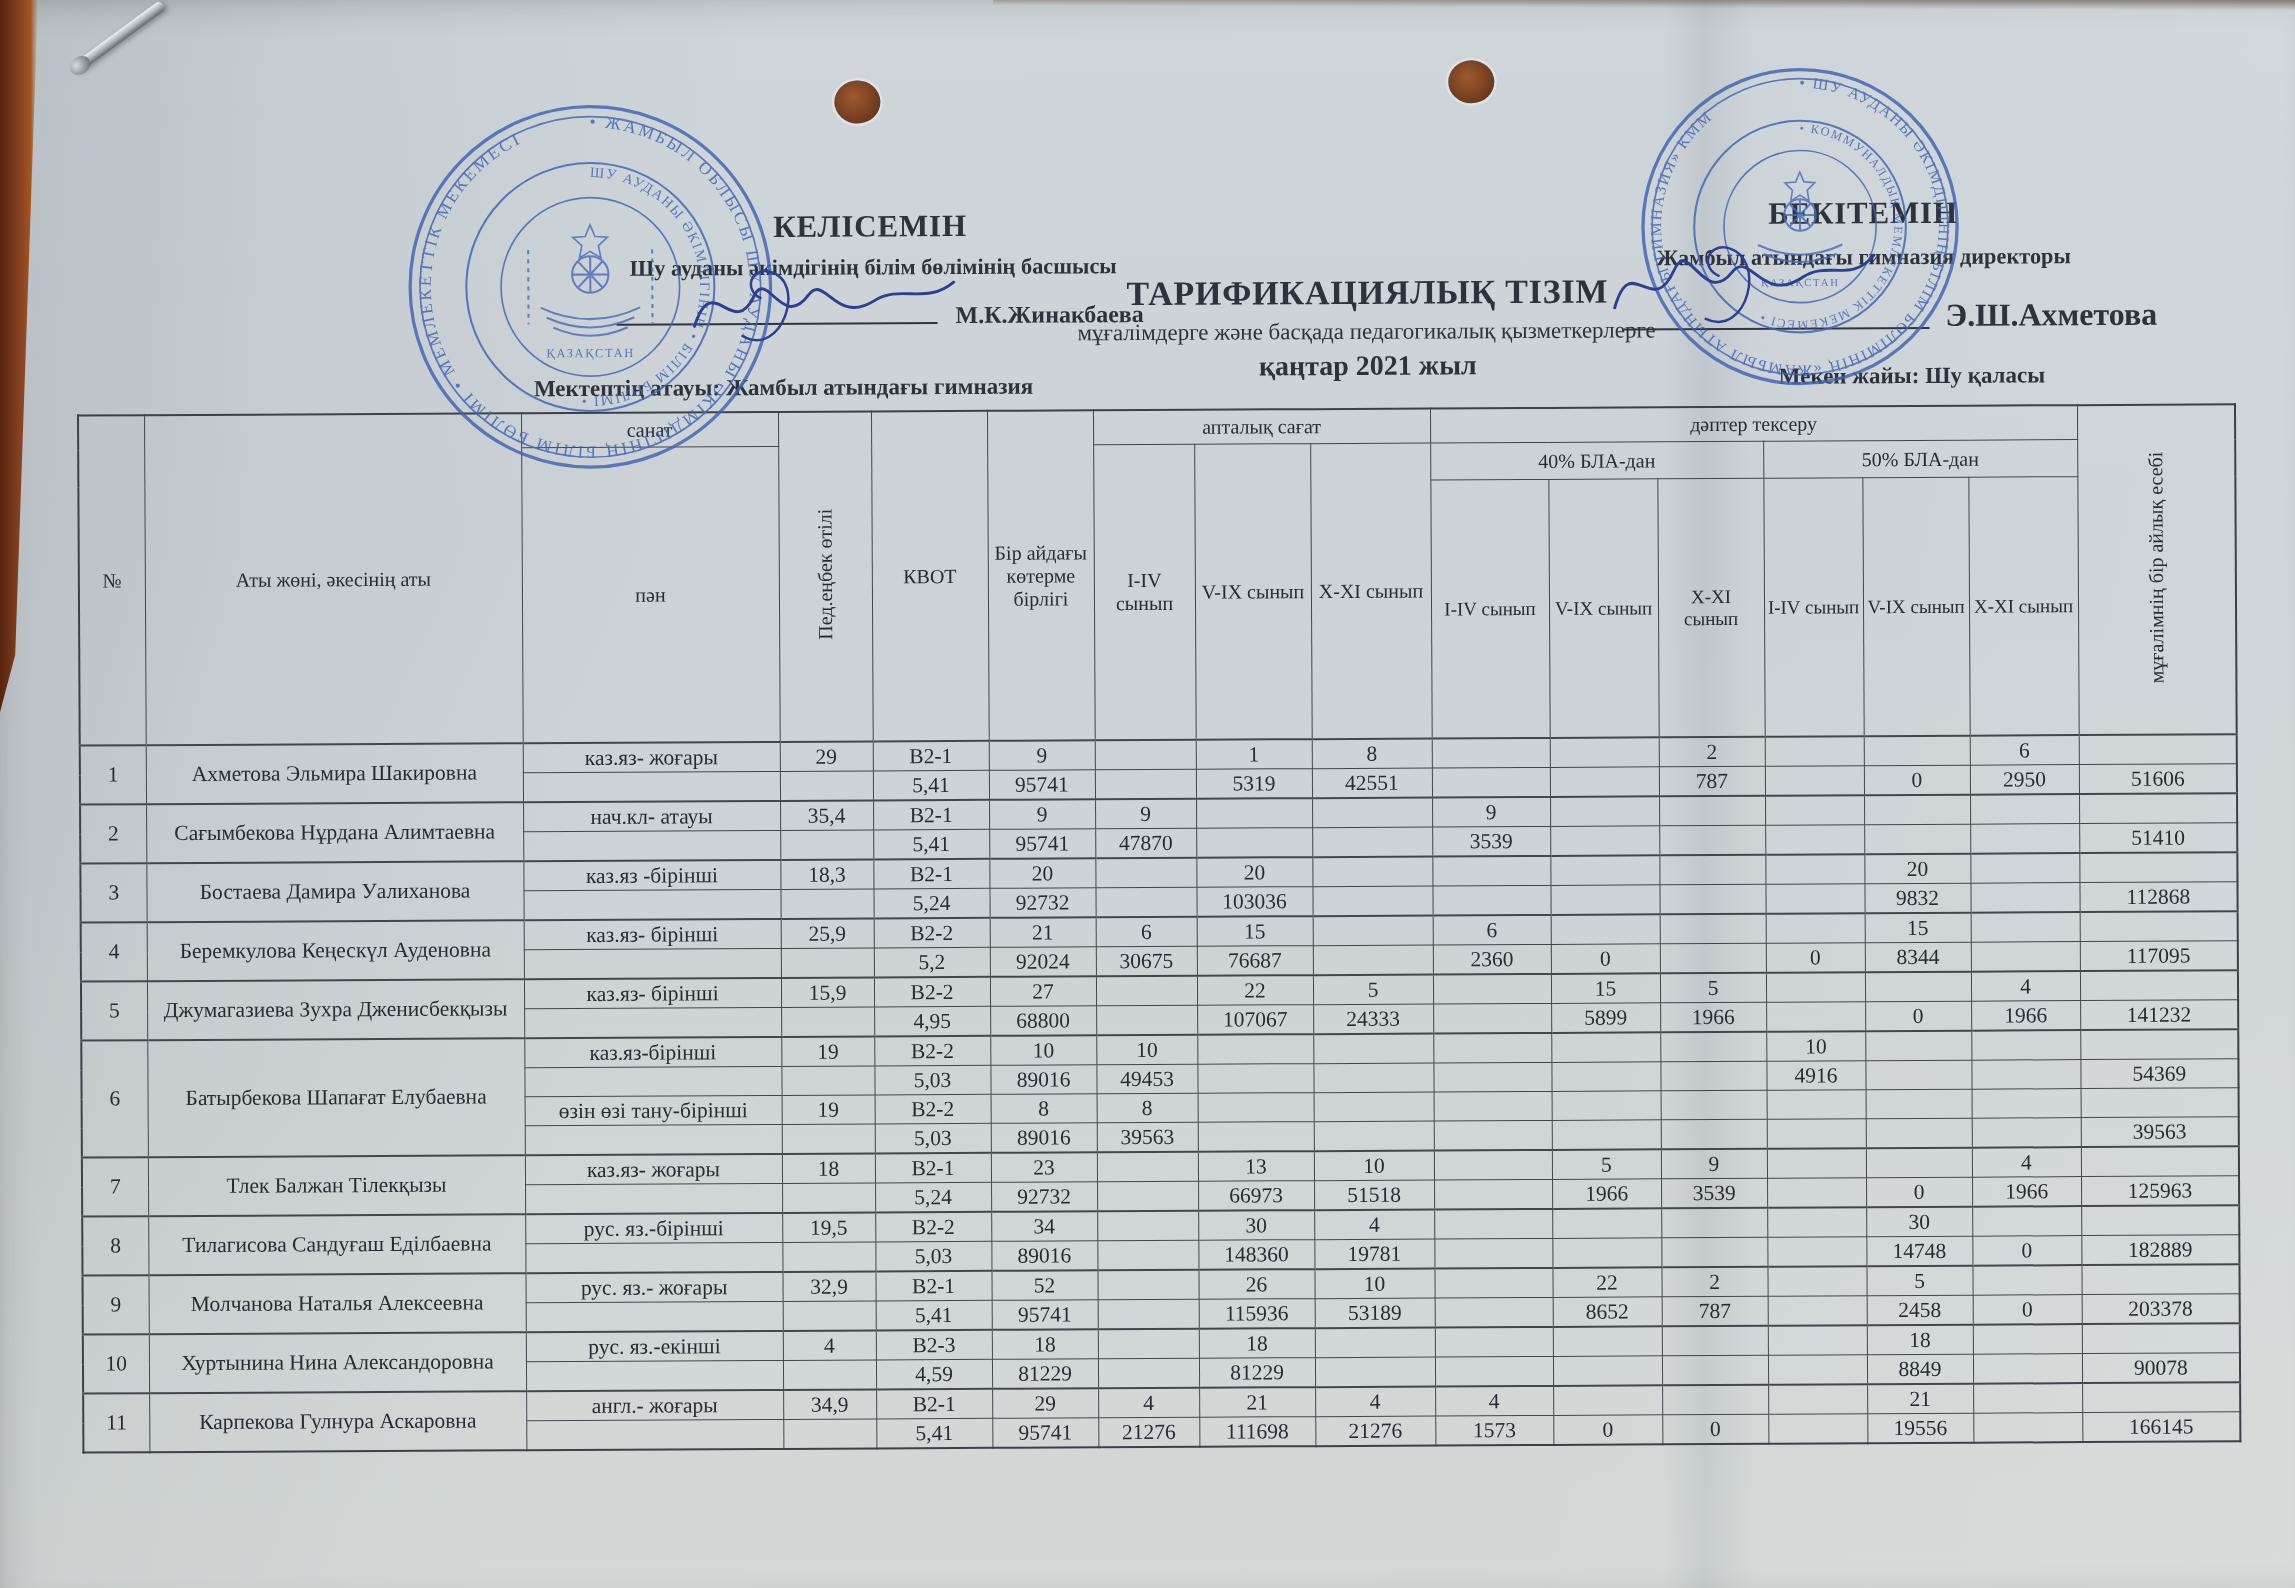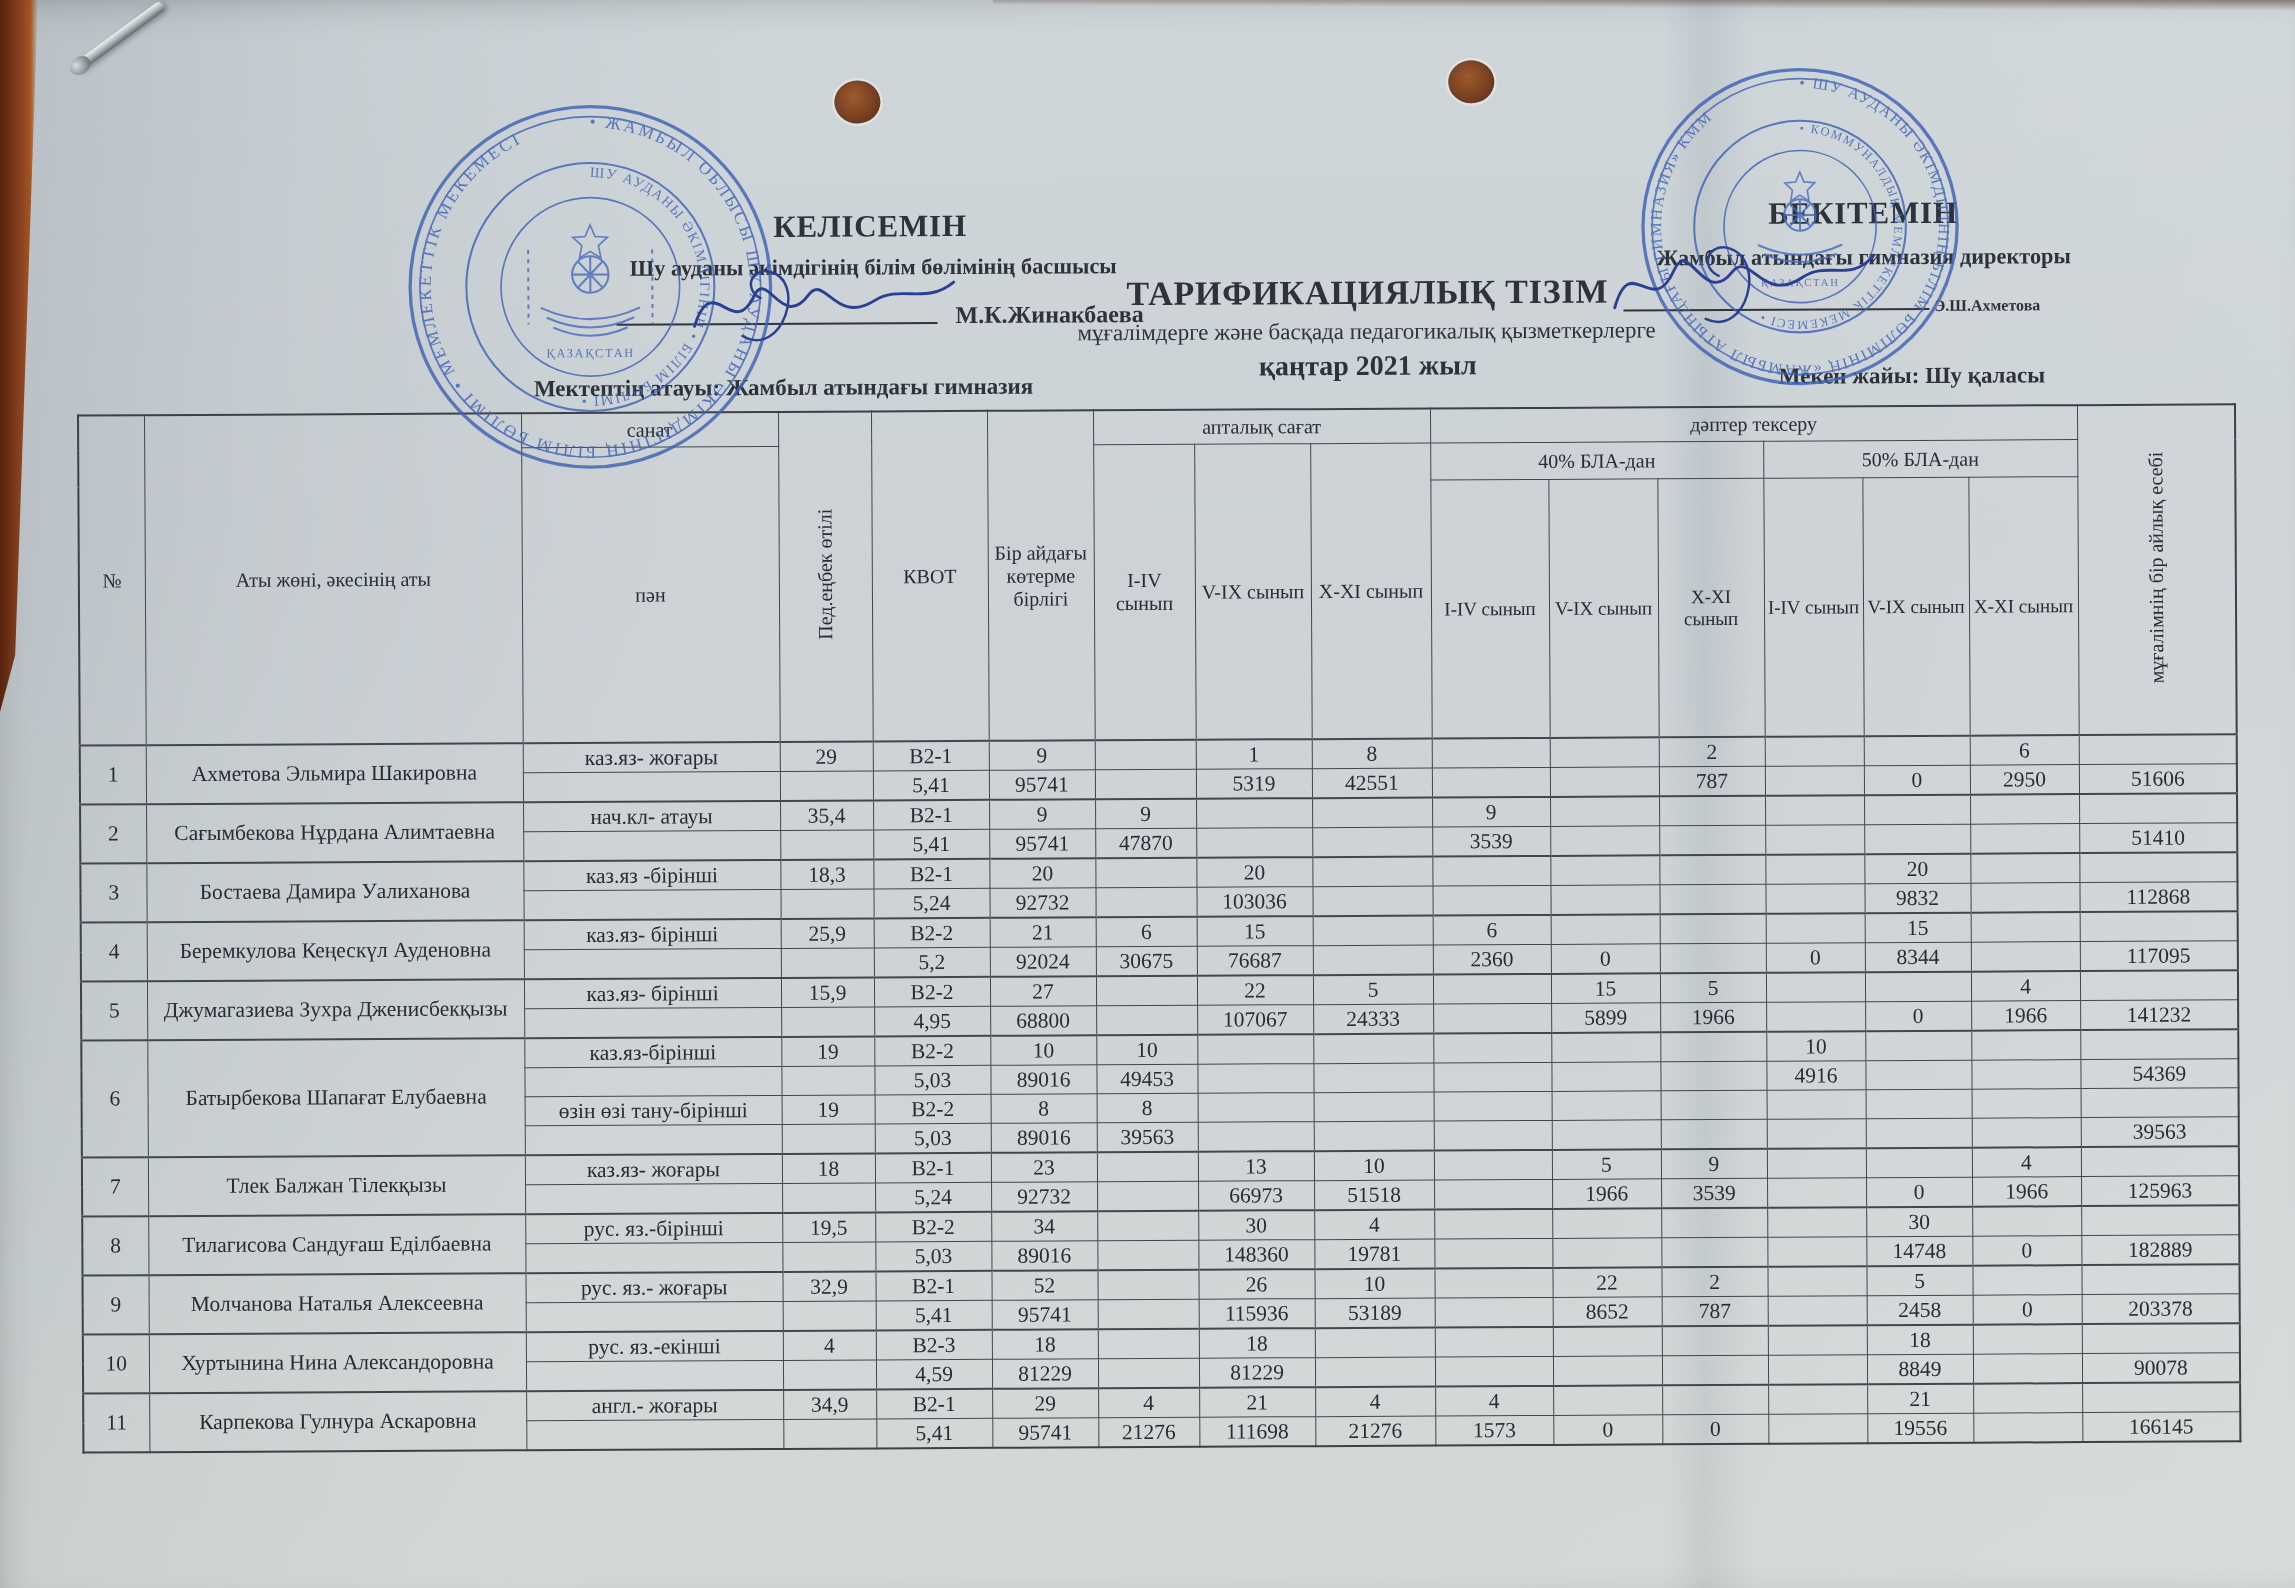--- a/index.html
+++ b/index.html
@@ -96,21 +96,21 @@
   <div class="txt b ctr" style="left:611px;top:253px;width:530px;font-size:22.3px;">Шу ауданы әкімдігінің білім бөлімінің басшысы</div>
   <div class="sig-row" style="left:619px;top:301px;">
     <span class="sig-line" style="width:321px;"></span>
     <span class="txt b" style="position:static;font-size:24px;margin-left:18px;">М.К.Жинакбаева</span>
   </div>
 
   <div class="txt b ctr" style="left:1713px;top:199px;width:306px;font-size:31px;letter-spacing:0.8px;">БЕКІТЕМІН</div>
   <div class="txt b ctr" style="left:1643px;top:248px;width:447px;font-size:22.3px;">Жамбыл атындағы гимназия директоры</div>
   <div class="sig-row" style="left:1626px;top:301px;">
     <span class="sig-line" style="width:306px;"></span>
-    <span class="txt b" style="position:static;font-size:16px;margin-left:5px;">Э.Ш.Ахметова</span>
+    <span class="txt b" style="position:static;font-size:32px;margin-left:16px;">Э.Ш.Ахметова</span>
   </div>
 
   <div class="txt b ctr" style="left:956px;top:275px;width:828px;font-size:34px;letter-spacing:0.8px;">ТАРИФИКАЦИЯЛЫҚ ТІЗІМ</div>
   <div class="txt ctr" style="left:914px;top:320px;width:910px;font-size:23px;">мұғалімдерге және басқада педагогикалық қызметкерлерге</div>
   <div class="txt b ctr" style="left:1039px;top:351px;width:662px;font-size:28px;">қаңтар 2021 жыл</div>
 
   <div class="txt b" style="left:536px;top:373px;font-size:23px;">Мектептің атауы: Жамбыл атындағы гимназия</div>
   <div class="txt b" style="left:1781px;top:367px;font-size:23px;">Мекен жайы: Шу қаласы</div>
 
   <table class="tarif">

